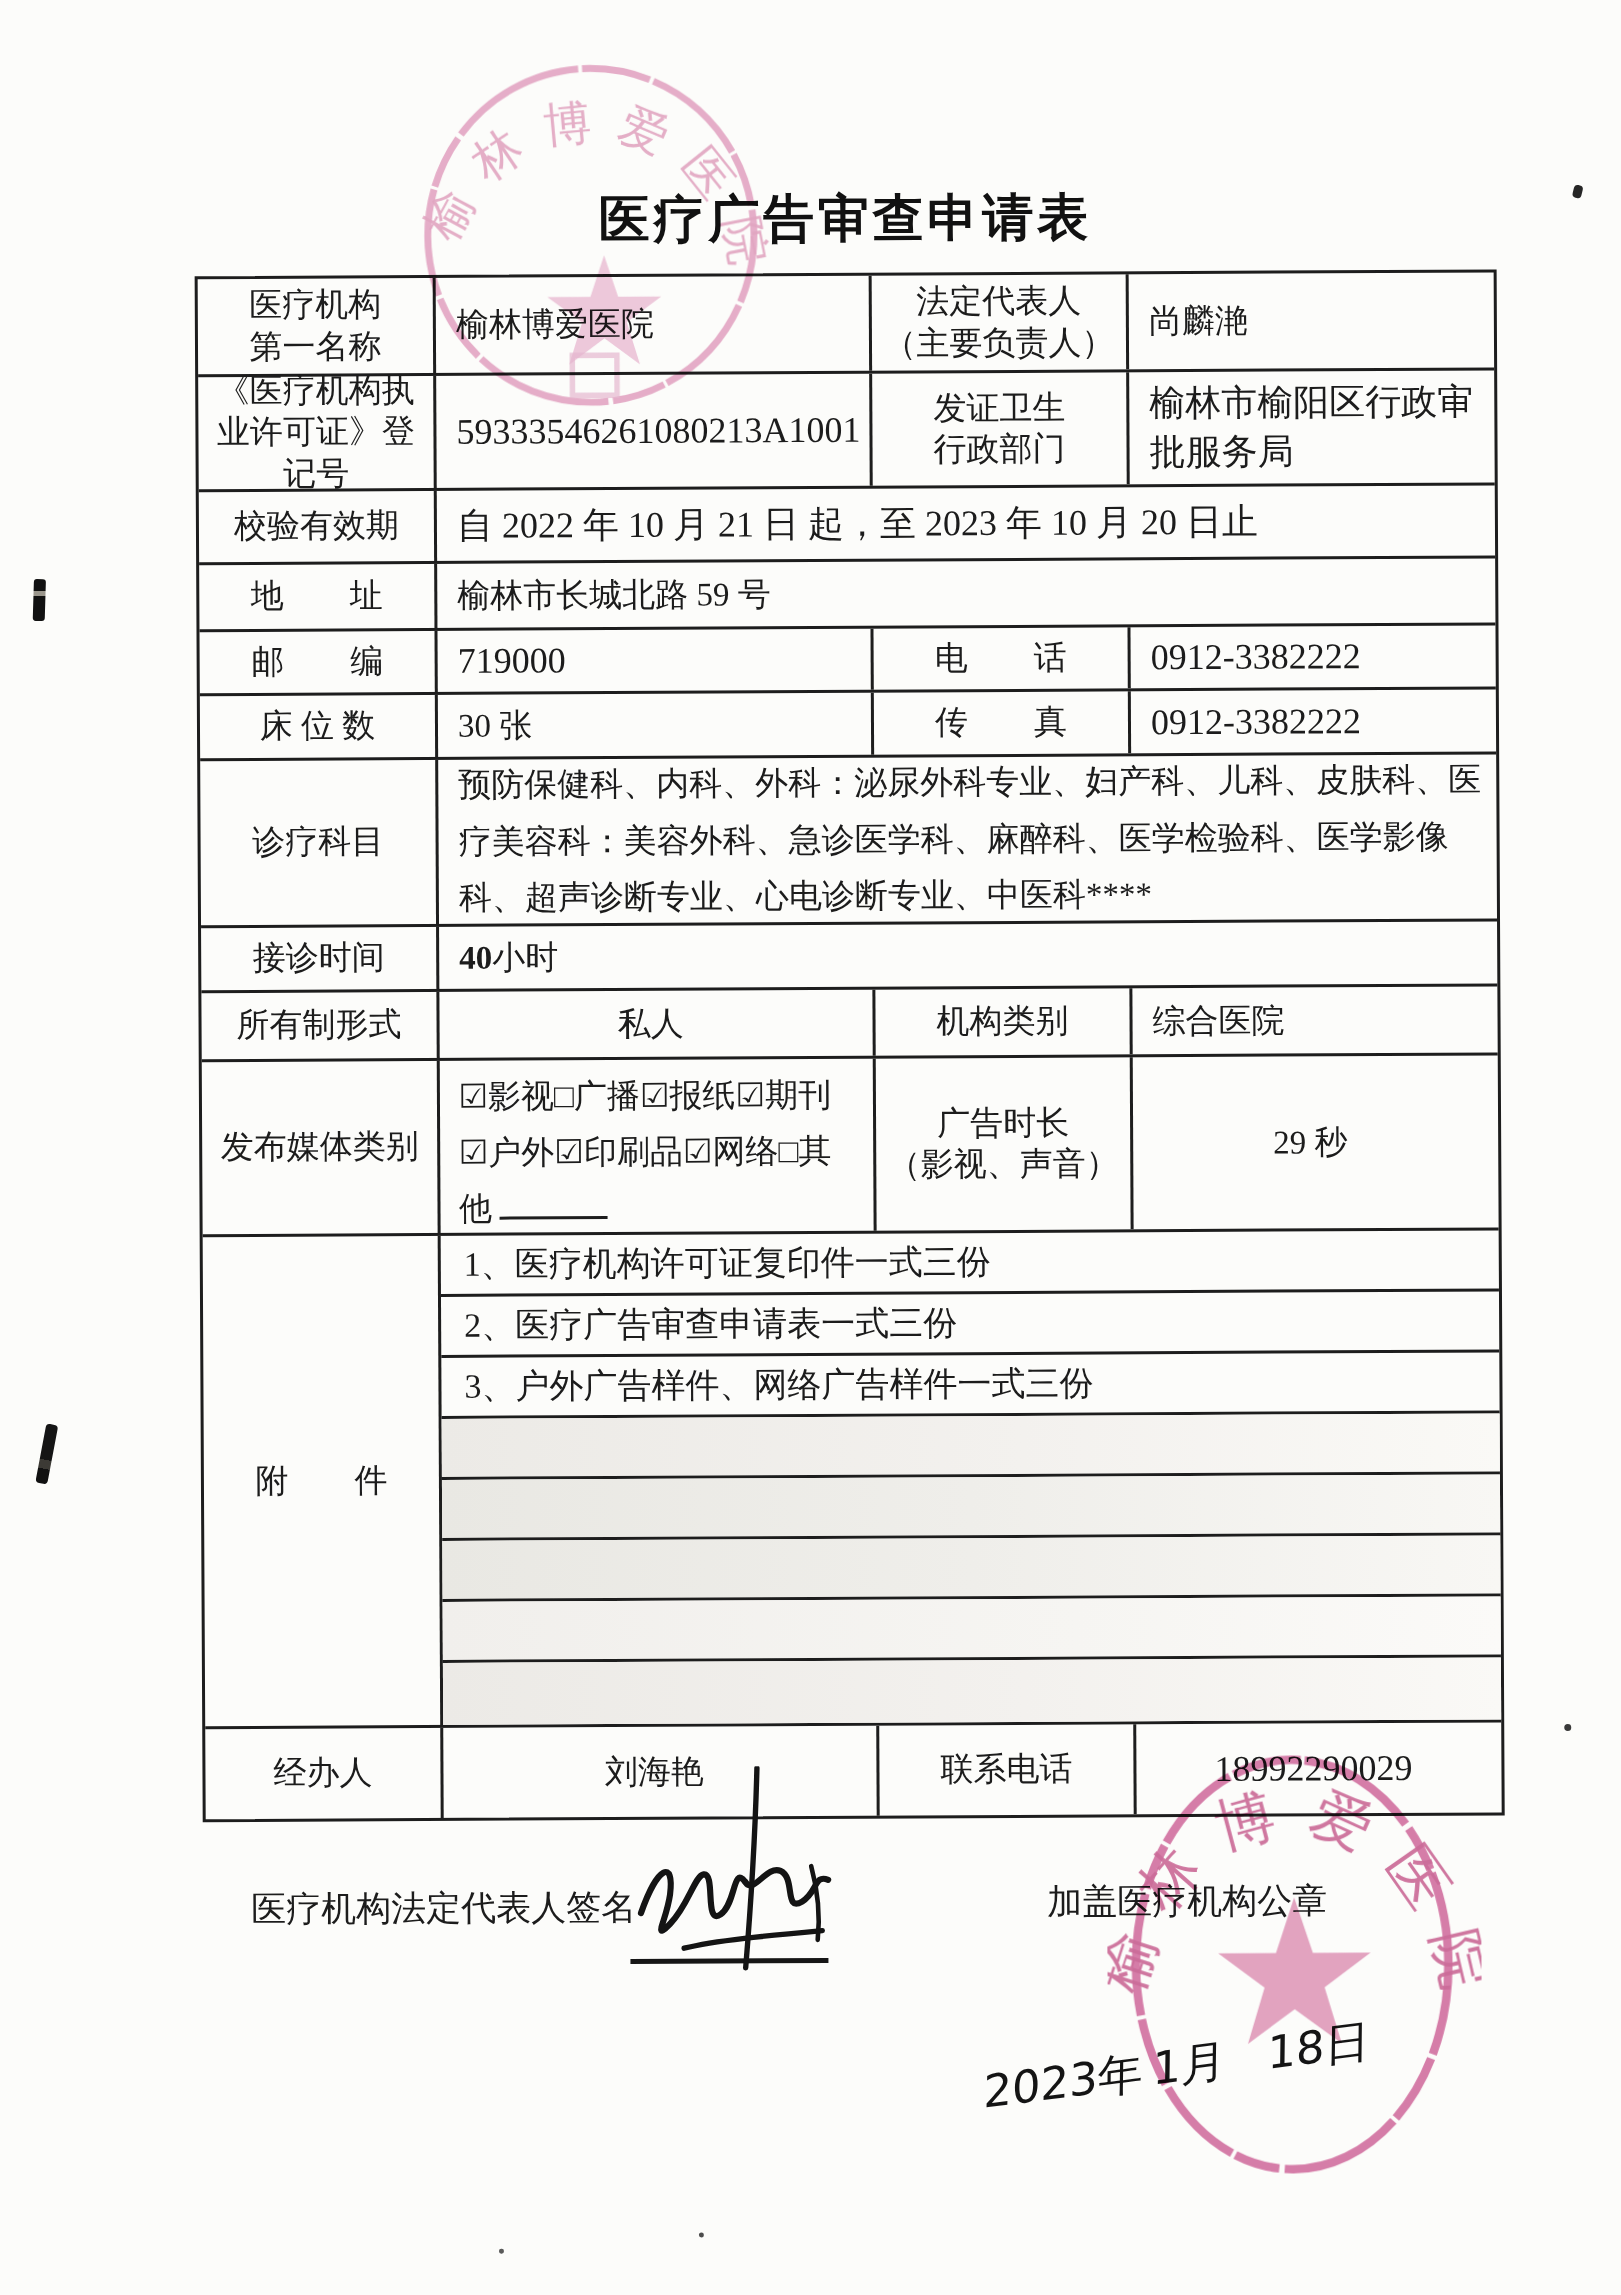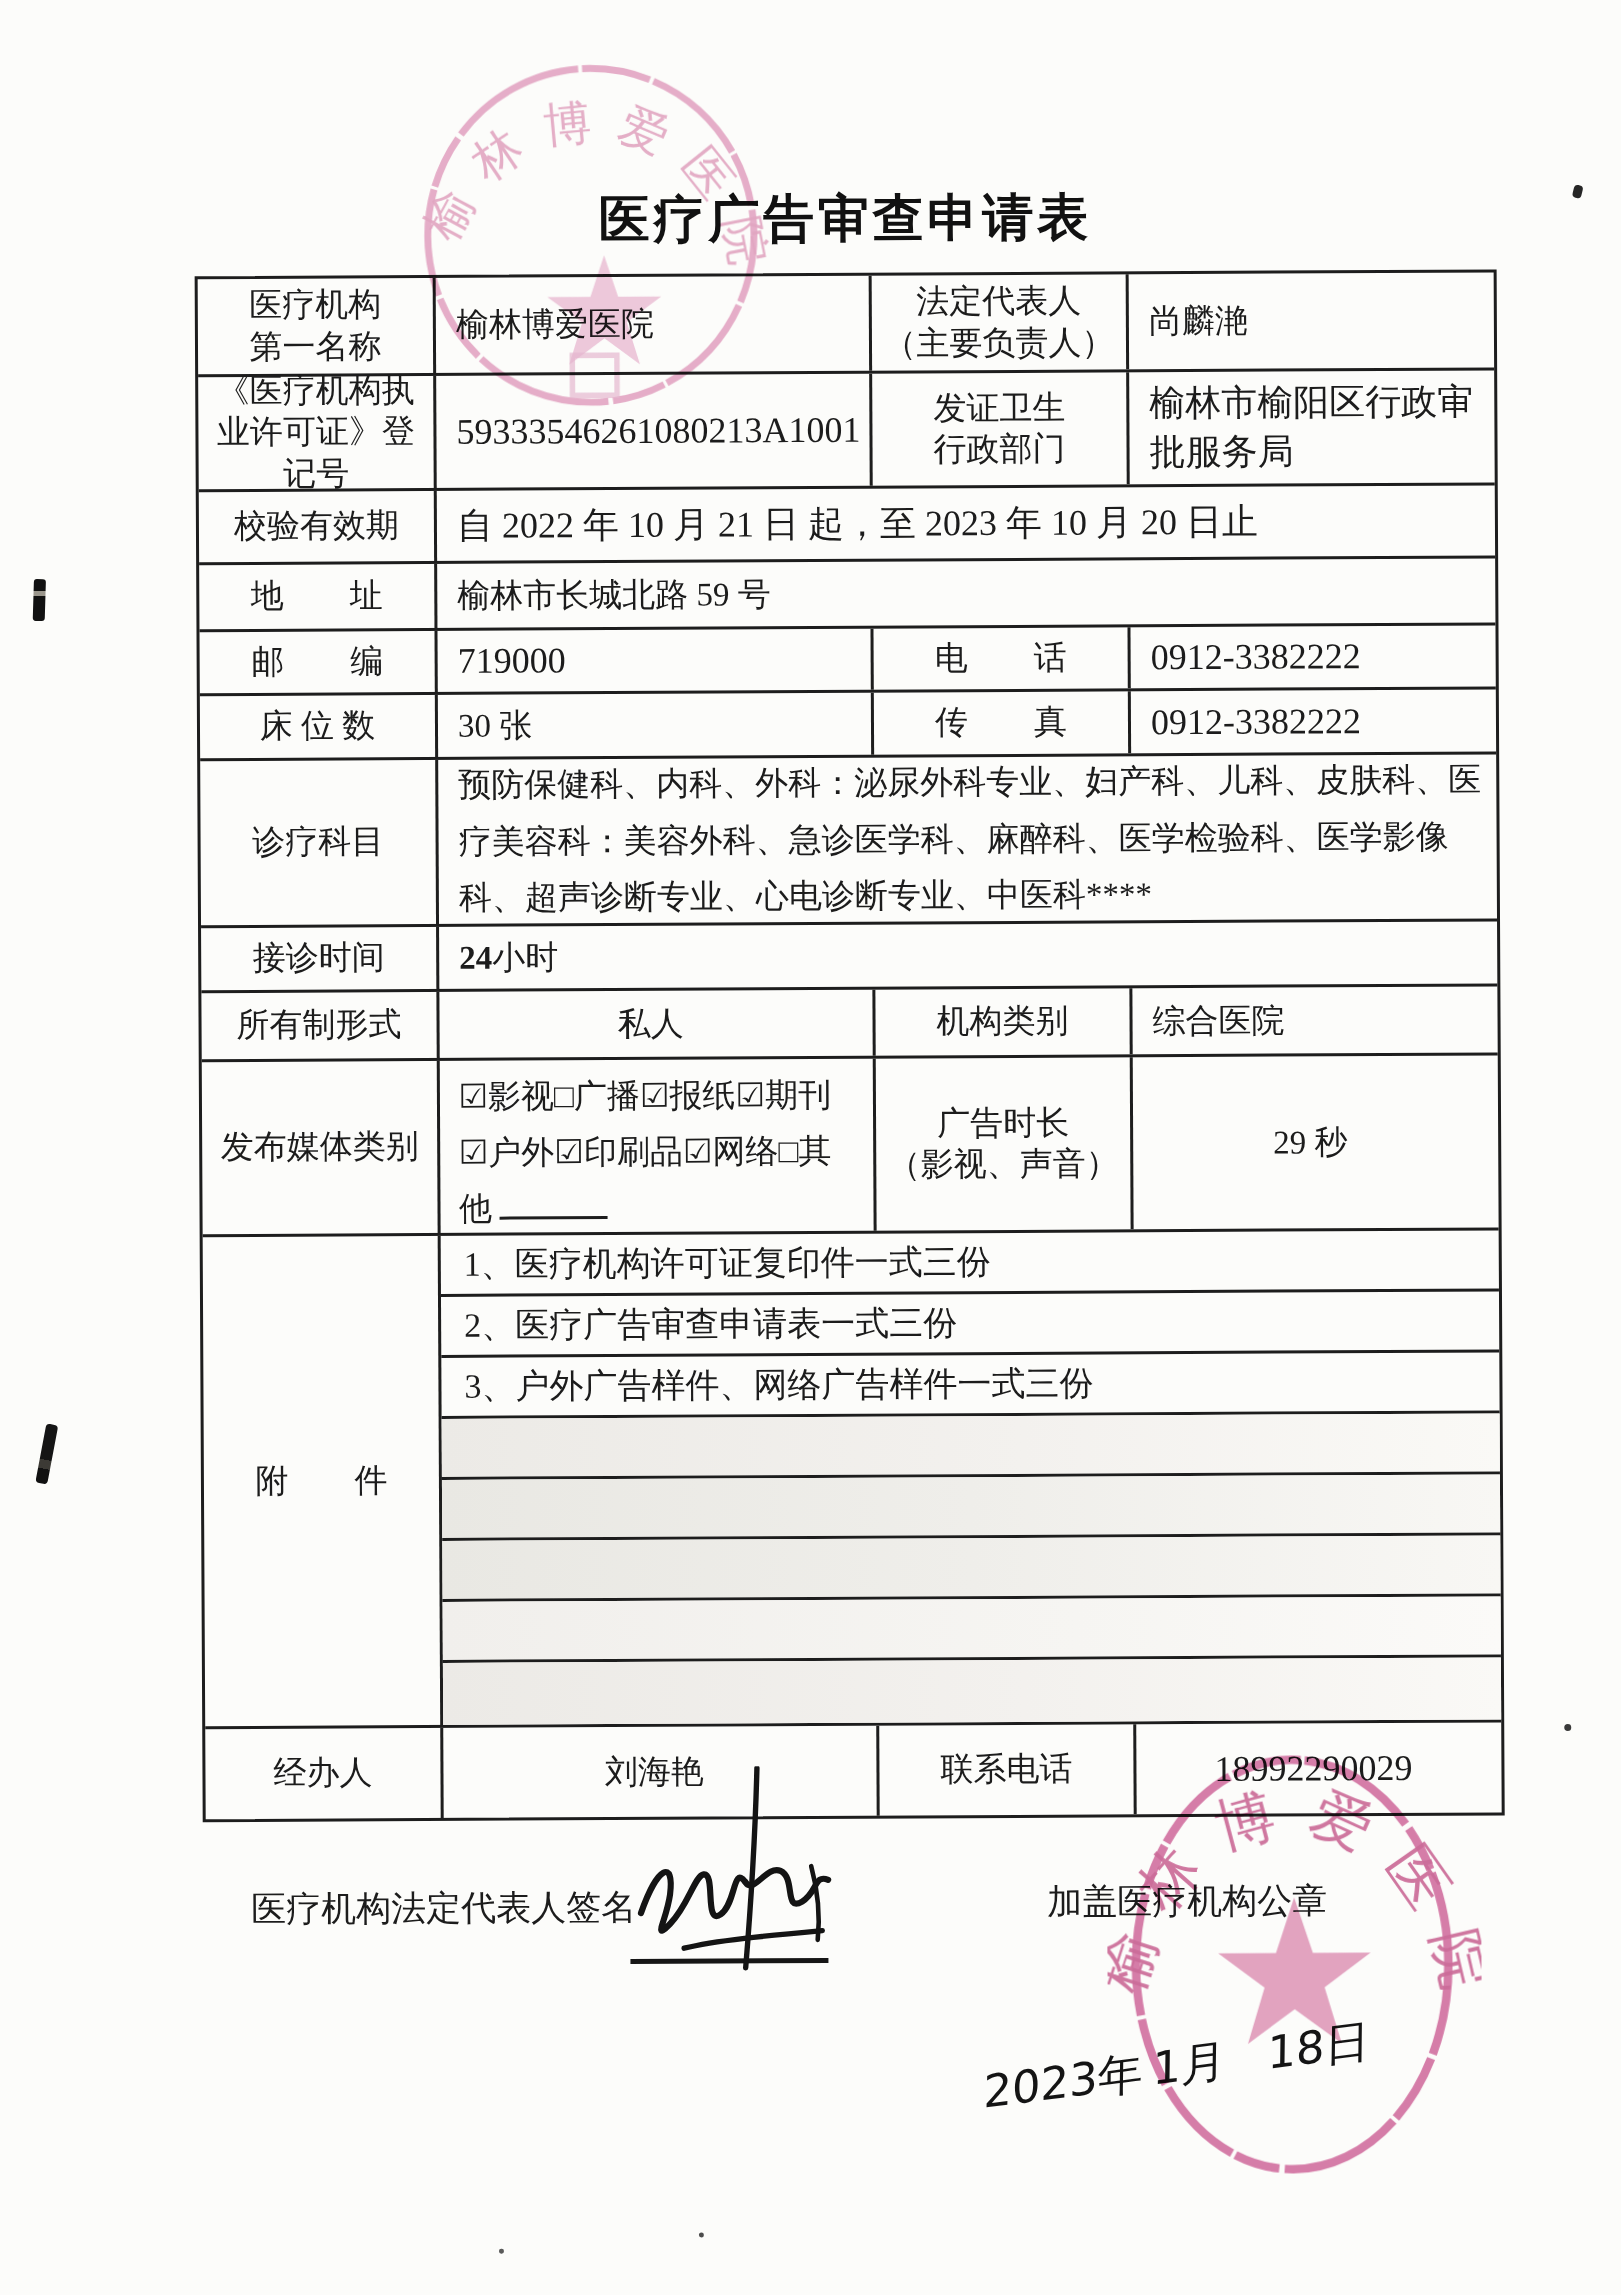--- a/index.html
+++ b/index.html
@@ -131,21 +131,21 @@
     </div>
 
     <div class="tr r-depts" style="flex-basis:167px;">
       <div class="td c1 lab">诊疗科目</div>
       <div class="td merged val">预防保健科、内科、外科：泌尿外科专业、妇产科、儿科、皮肤科、医疗美容科：美容外科、急诊医学科、麻醉科、医学检验科、医学影像科、超声诊断专业、心电诊断专业、中医科****</div>
     </div>
 
     <div class="tr" style="flex-basis:65px;">
       <div class="td c1 lab">接诊时间</div>
       <div class="td merged val">
-          <span class="strongnum">24</span>
+          <span class="strongnum">40</span>
           <span> 小时</span>
         </div>
     </div>
 
     <div class="tr" style="flex-basis:69px;">
       <div class="td c1 lab">所有制形式</div>
       <div class="td c2 val center">私人</div>
       <div class="td c3 lab">机构类别</div>
       <div class="td c4 val">综合医院</div>
     </div>

